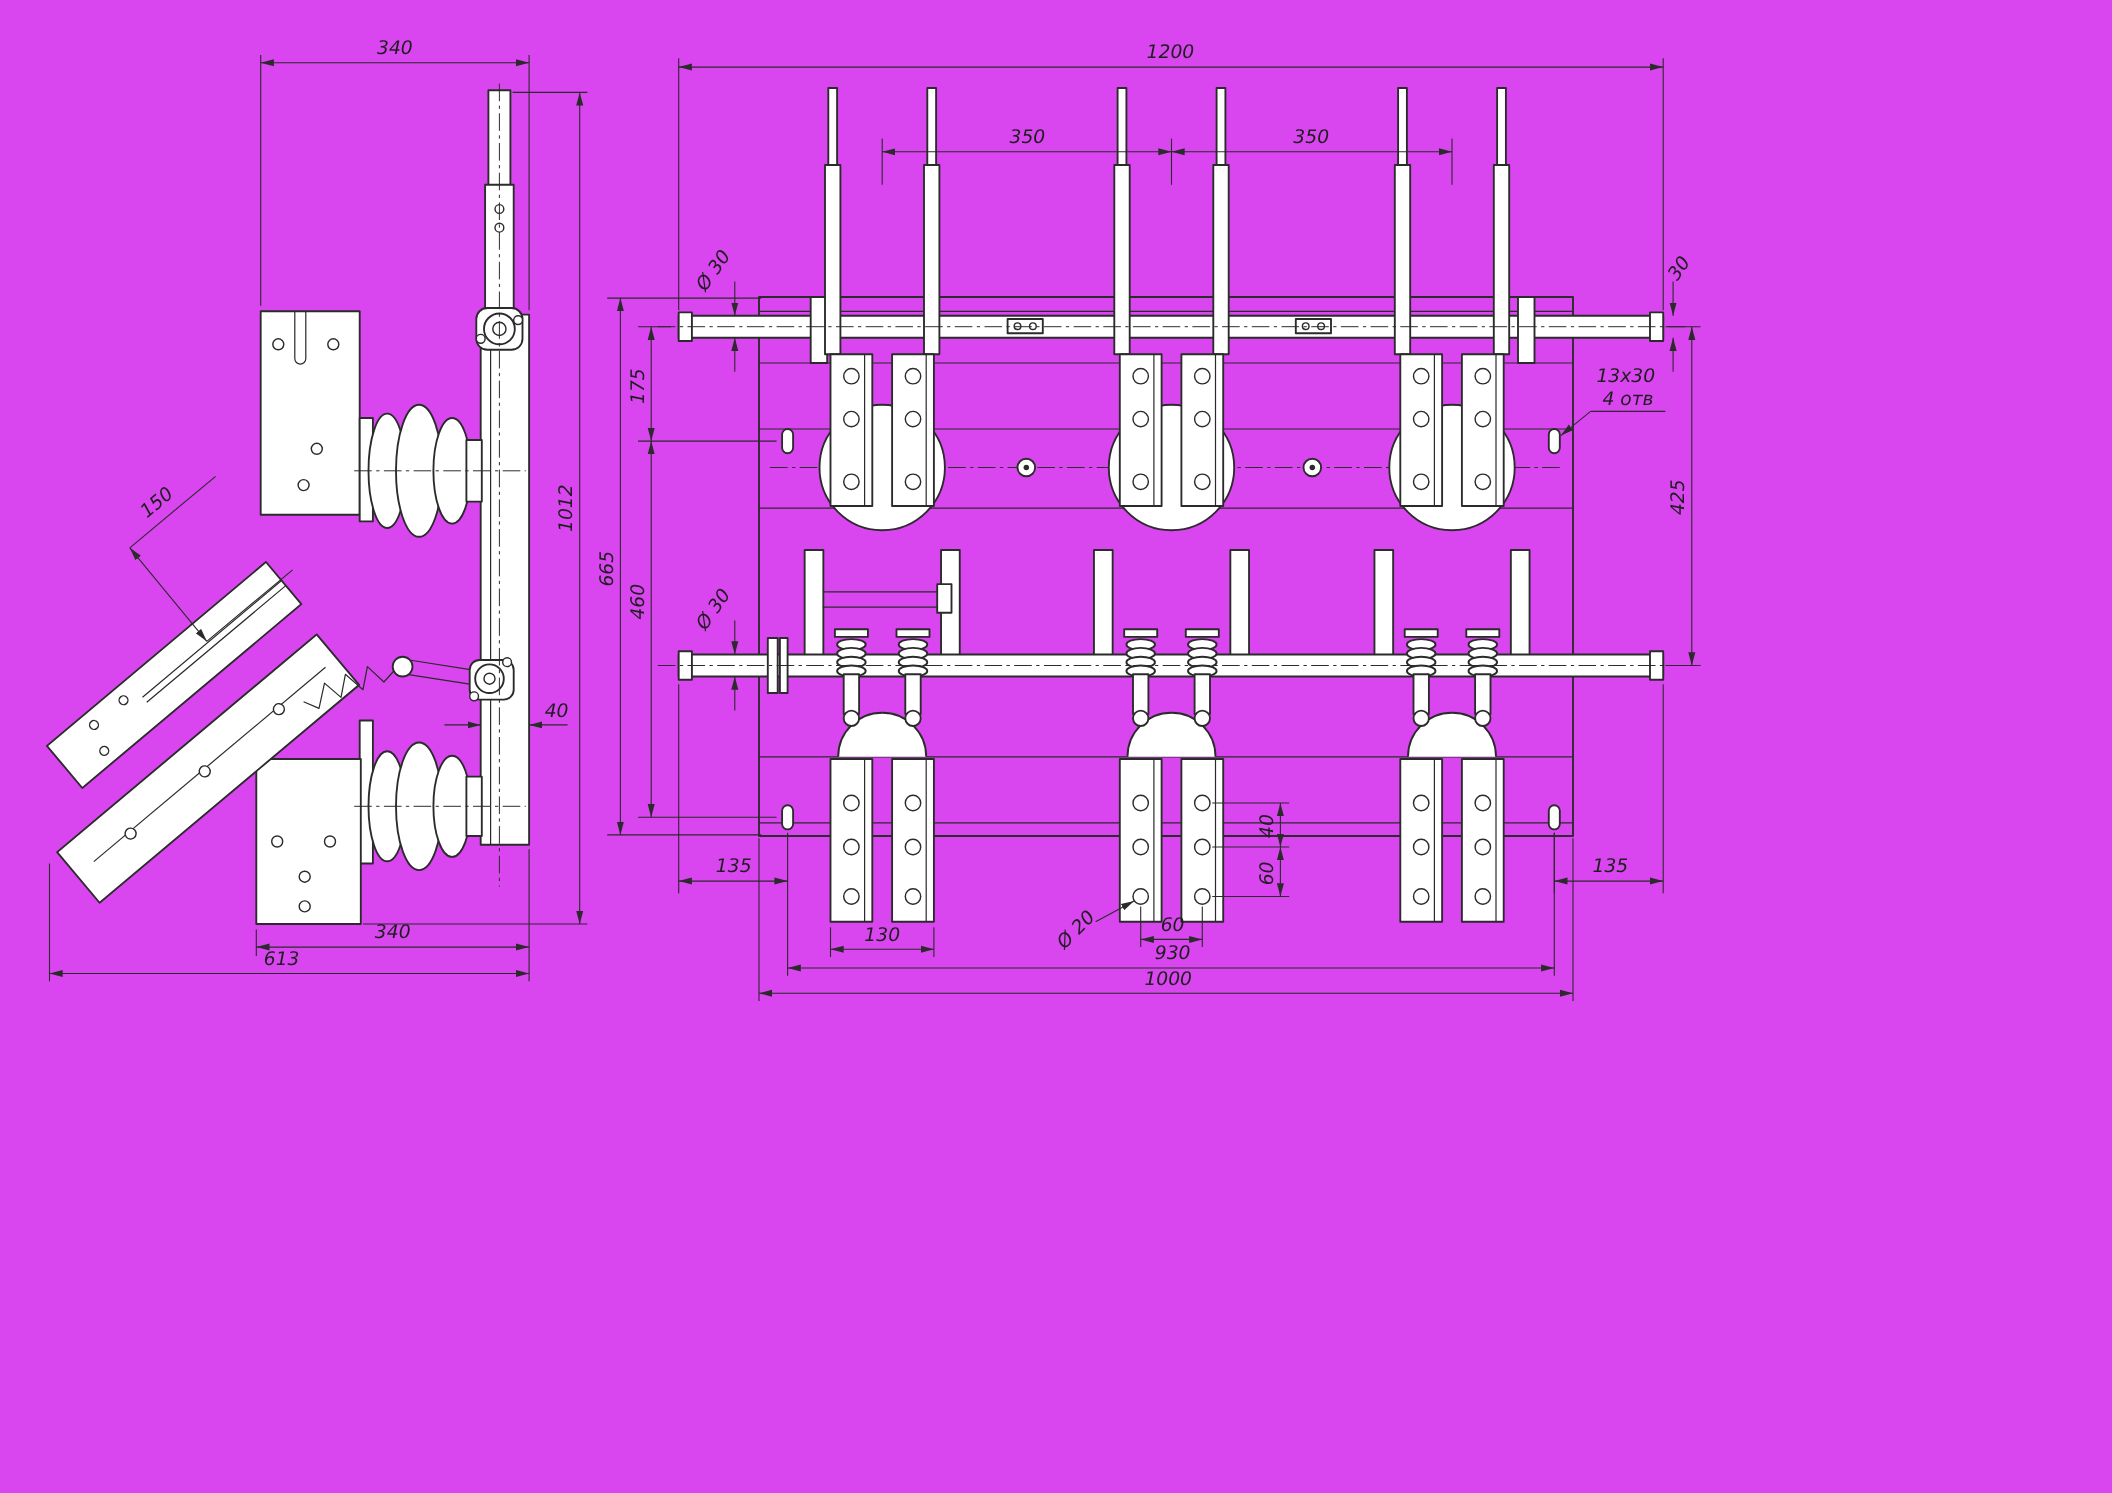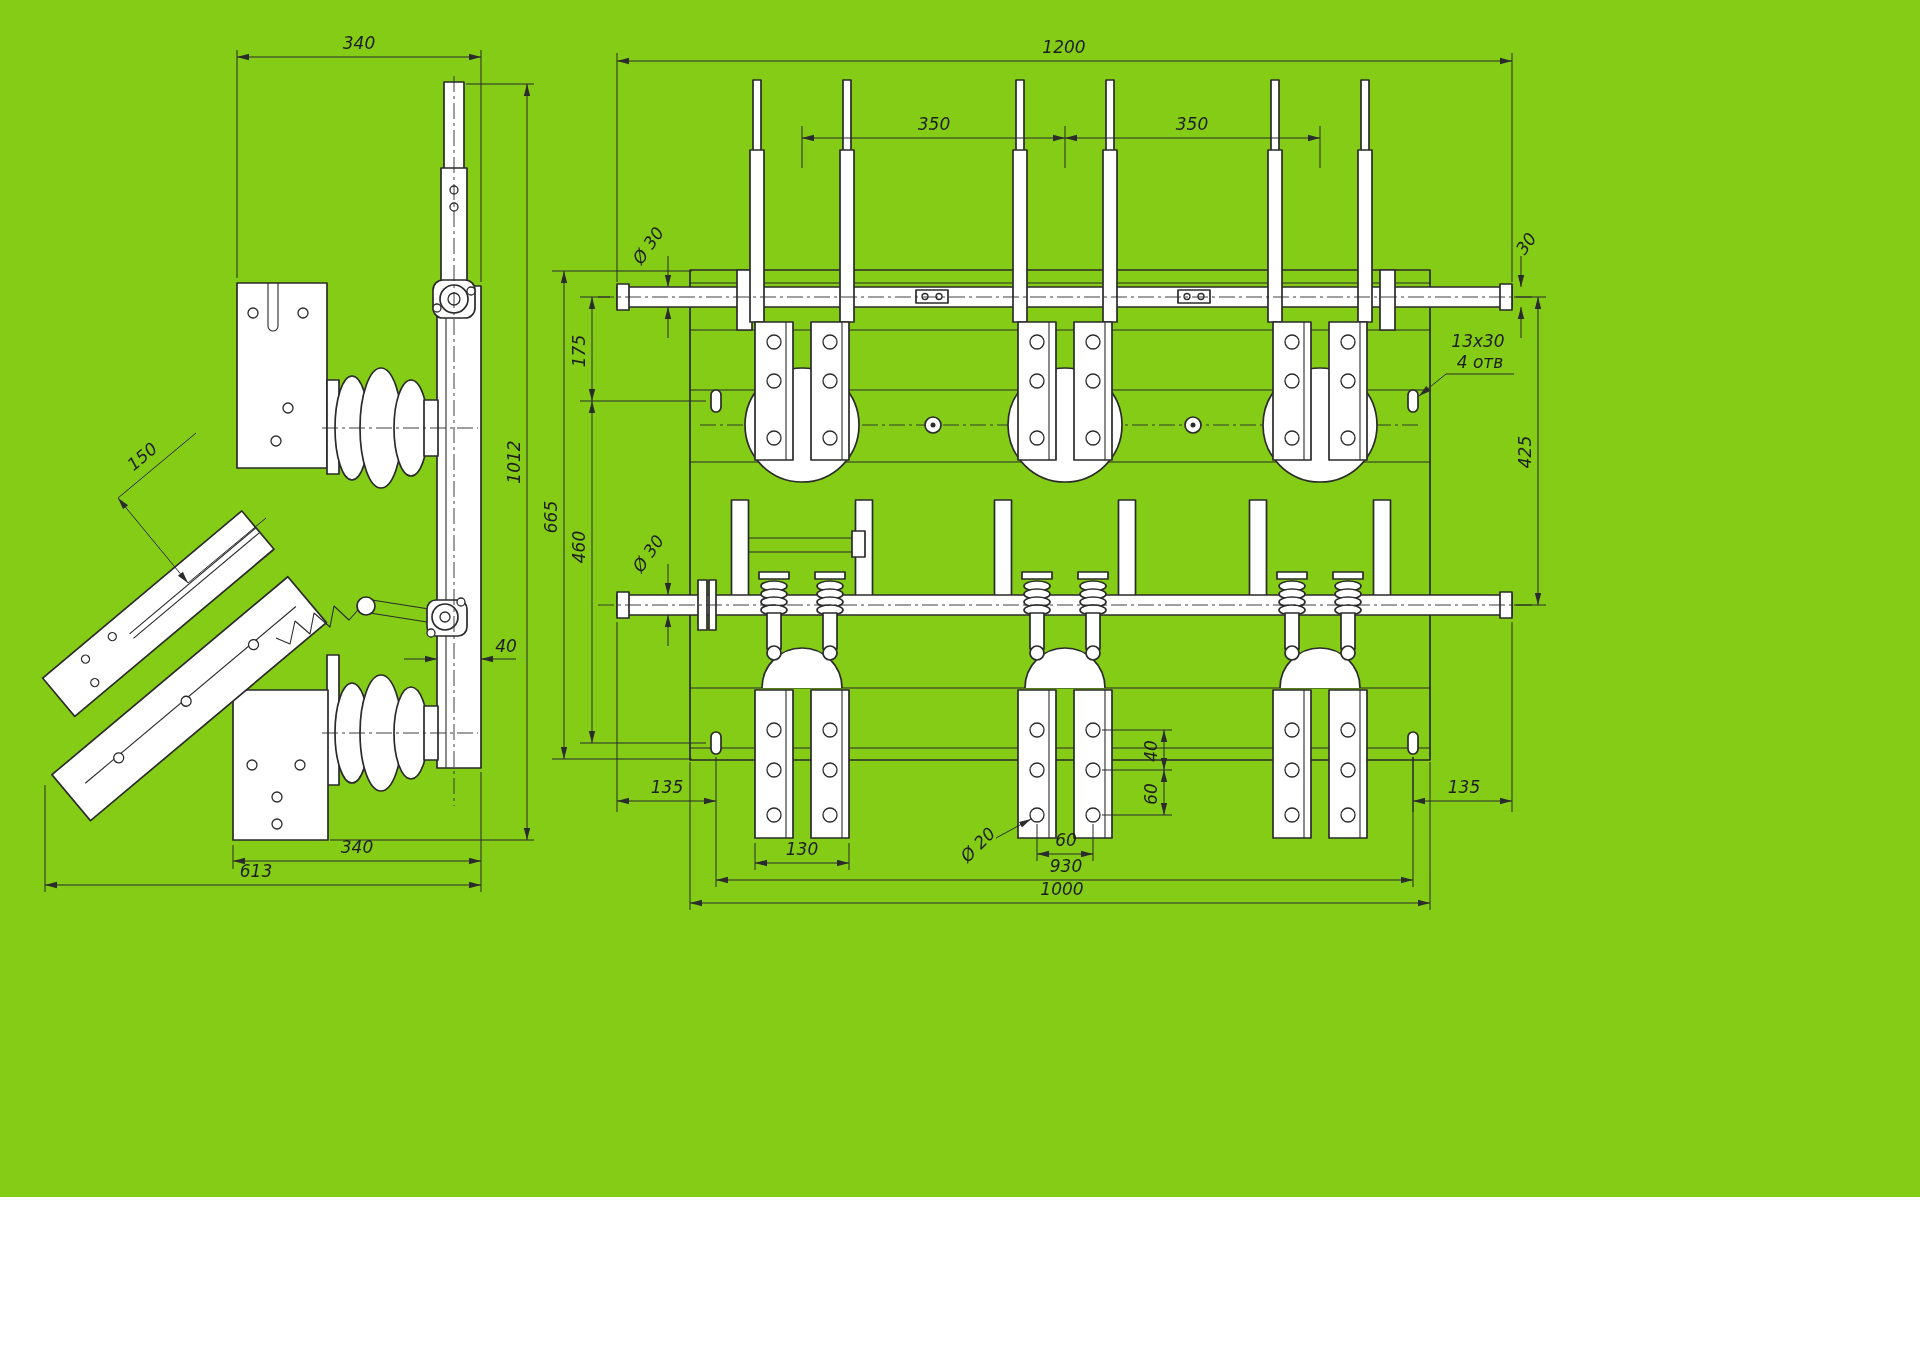--- a/index.html
+++ b/index.html
@@ -1,16 +1,16 @@
 <!DOCTYPE html>
 <html><head>
 <meta charset="utf-8">
 <style>
   html,body{margin:0;padding:0;background:#fff;}
-  .page{width:1920px;height:1197px;background:#84cc16;overflow:hidden;}
+  .page{width:1920px;height:1357px;background:#d946ef;overflow:hidden;}
   svg{display:block;}
   .ol{fill:none;stroke:#2b2b2b;stroke-width:1.7;stroke-linejoin:round;}
   .w{fill:#ffffff;stroke:#2b2b2b;stroke-width:1.7;stroke-linejoin:round;}
   .t{fill:none;stroke:#2b2b2b;stroke-width:1.1;stroke-linejoin:round;}
   .h{fill:#ffffff;stroke:#2b2b2b;stroke-width:1.3;}
   .f{fill:#2b2b2b;stroke:none;}
   .cl{fill:none;stroke:#2b2b2b;stroke-width:0.9;stroke-dasharray:16 4 3 4;}
   .dl{fill:none;stroke:#2b2b2b;stroke-width:1;}
   .arrows{marker-start:url(#arr);marker-end:url(#arr);}
   .arrow-e{marker-end:url(#arr);}

